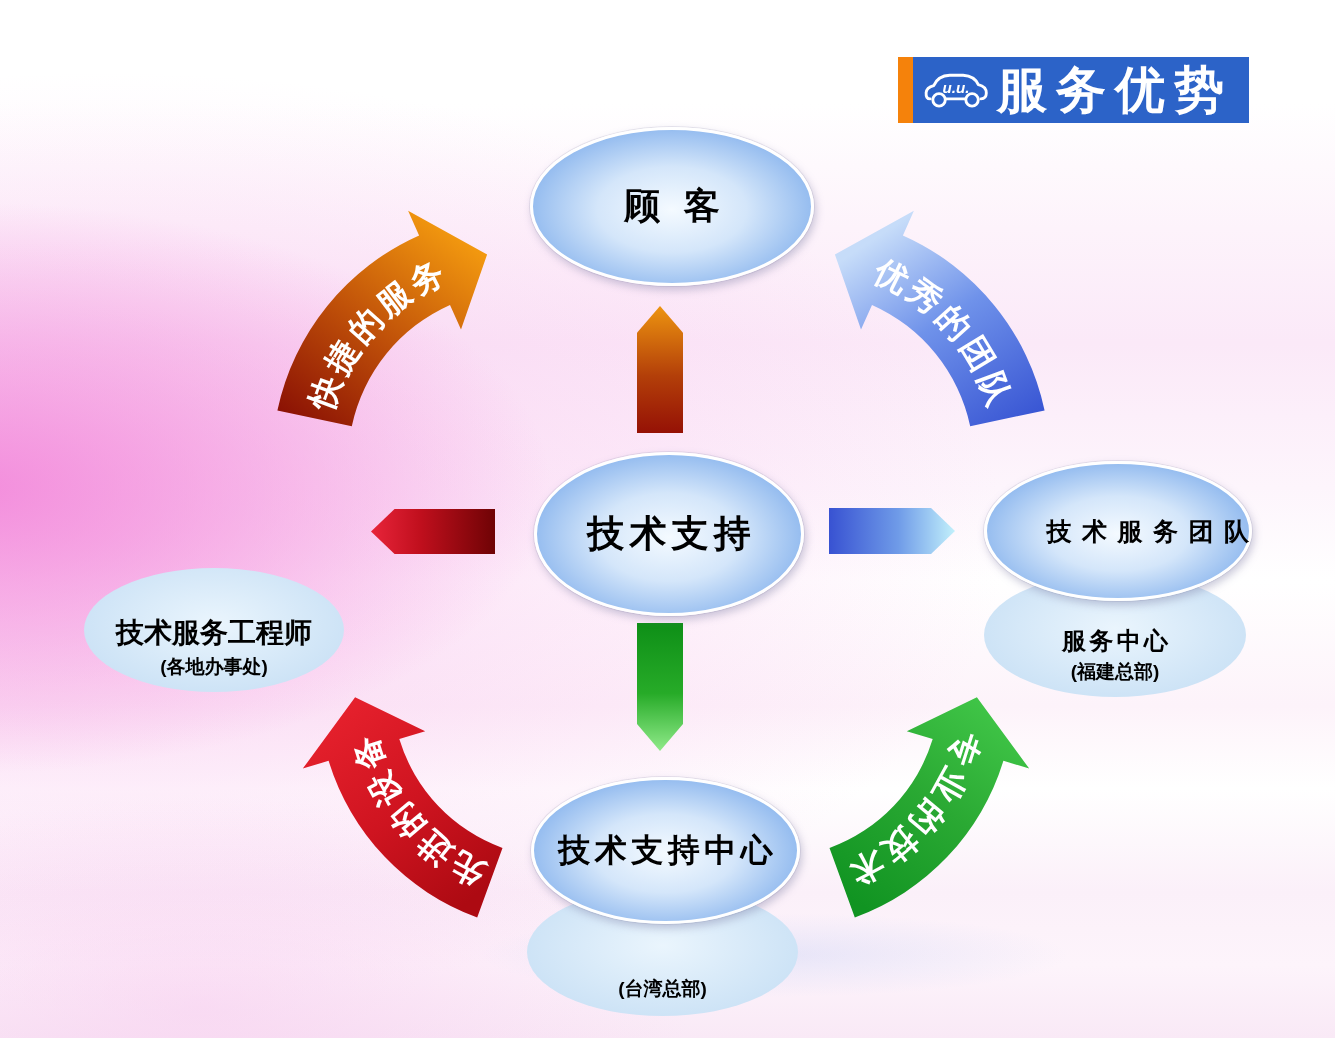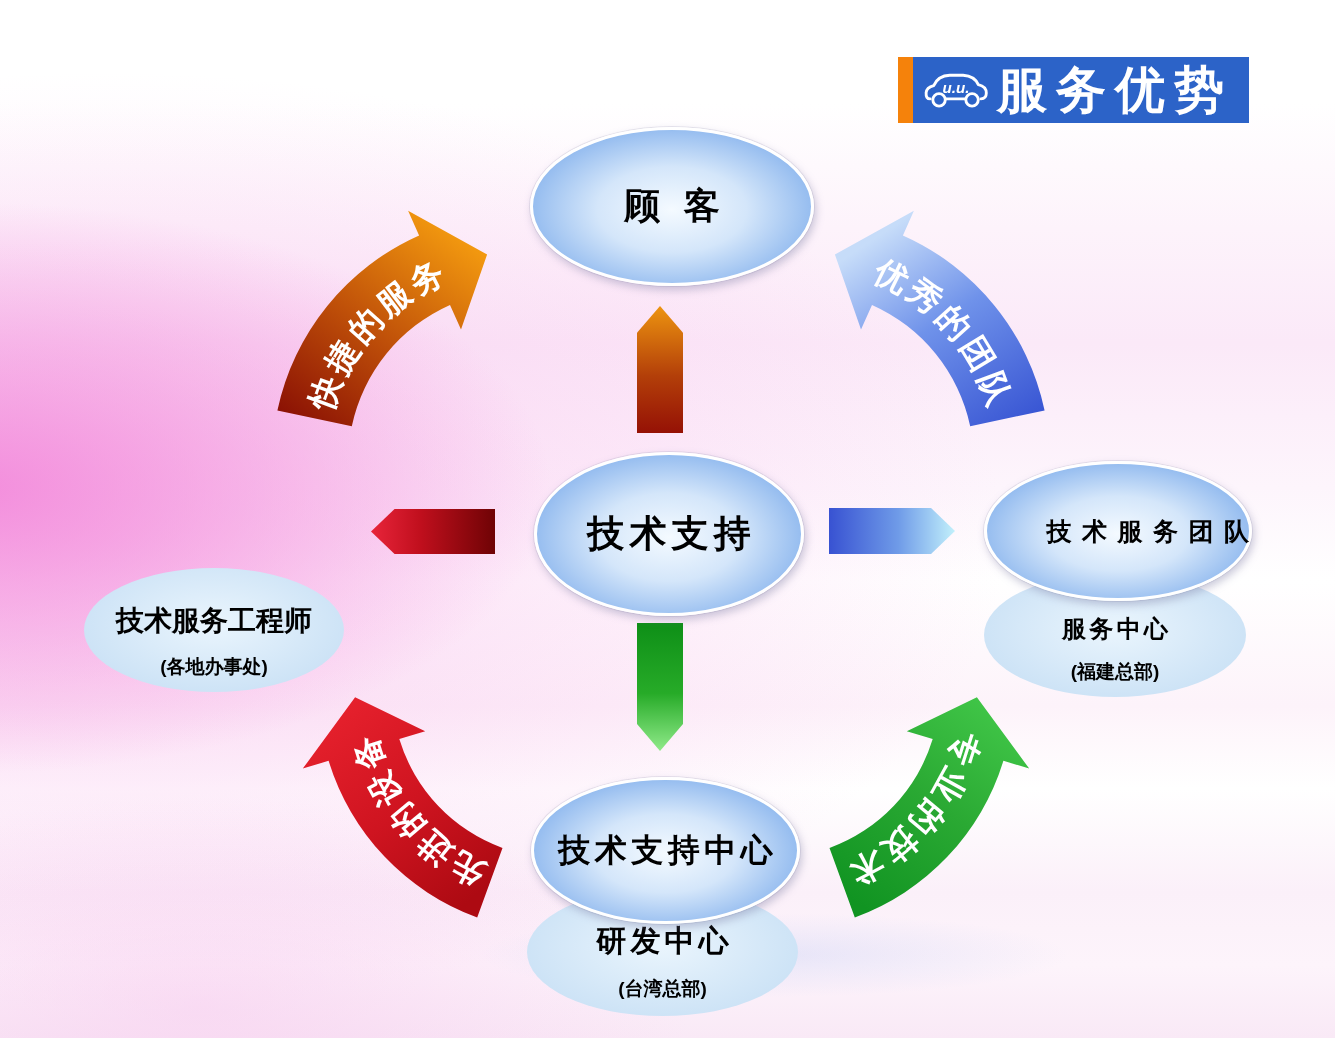--- a/index.html
+++ b/index.html
@@ -28,21 +28,21 @@
     background:radial-gradient(ellipse at 50% 52%, #f4faff 0%, #d4e6fa 38%, #8db7ee 76%, #5e97e3 100%);
     border:3px solid #fff;
     box-shadow:2px 4px 8px rgba(120,120,160,.40), 0 0 0 1px rgba(150,150,180,.20);
     display:flex;align-items:center;justify-content:center;
     color:#000;font-weight:bold;
   }
   .ellipse-sub{
     position:absolute;border-radius:50%;
     background:radial-gradient(ellipse at 50% 45%, #eaf5fd 0%, #cde3f6 72%, #c3dcf4 100%);
     display:flex;flex-direction:column;align-items:center;justify-content:flex-end;
-    color:#000;font-weight:bold;text-align:center;gap:12px;
+    color:#000;font-weight:bold;text-align:center;
   }
   .sub-note{font-size:19px;margin-top:2px;}
   .ls-wide{letter-spacing:.65em;margin-right:-.65em;}
   .ls-mid{letter-spacing:.42em;margin-right:-.42em;}
   .ls-sm{letter-spacing:.14em;margin-right:-.14em;}
 
   
   .sarrow{position:absolute;}
   .arrow-up{
     left:637px;top:306px;width:46px;height:127px;
@@ -123,21 +123,20 @@
 
   <div class="ellipse-sub" style="left:84px;top:568px;width:260px;height:112px;padding-bottom:12px;">
     <div style="font-size:28px;">技术服务工程师</div>
     <div class="sub-note">(各地办事处)</div>
   </div>
   <div class="ellipse-sub" style="left:984px;top:573px;width:262px;height:112px;padding-bottom:12px;">
     <div style="font-size:24px;" class="ls-sm">服务中心</div>
     <div class="sub-note">(福建总部)</div>
   </div>
   <div class="ellipse-sub" style="left:527px;top:888px;width:271px;height:114px;padding-bottom:14px;">
-    <div style="font-size:30px;" class="ls-sm">研发中心</div>
     <div class="sub-note">(台湾总部)</div>
   </div>
 
   <div class="ellipse-main" style="left:530px;top:127px;width:278px;height:153px;font-size:36px;">
     <span class="ls-wide">顾客</span>
   </div>
   <div class="ellipse-main" style="left:534px;top:452px;width:264px;height:158px;font-size:37px;">
     <span class="ls-sm">技术支持</span>
   </div>
   <div class="ellipse-main" style="left:984px;top:461px;width:262px;height:134px;font-size:25px;justify-content:flex-end;">

